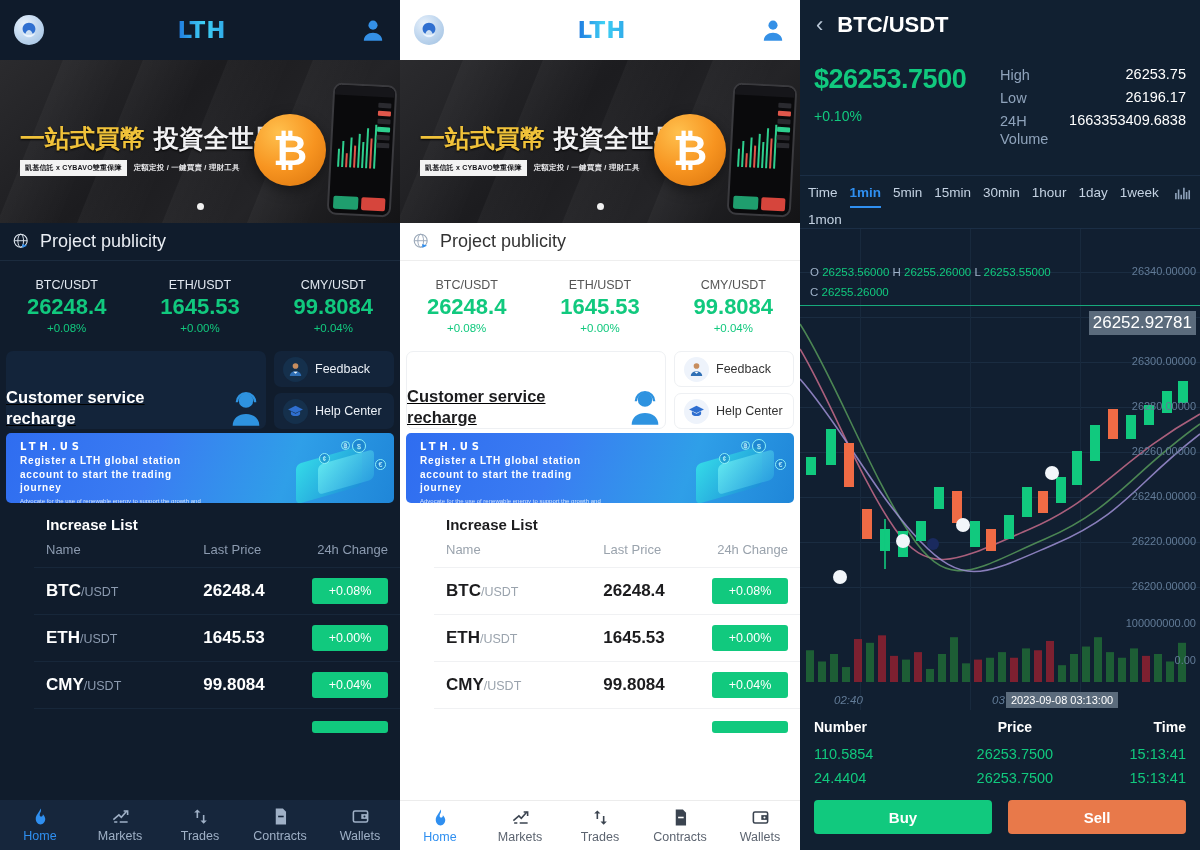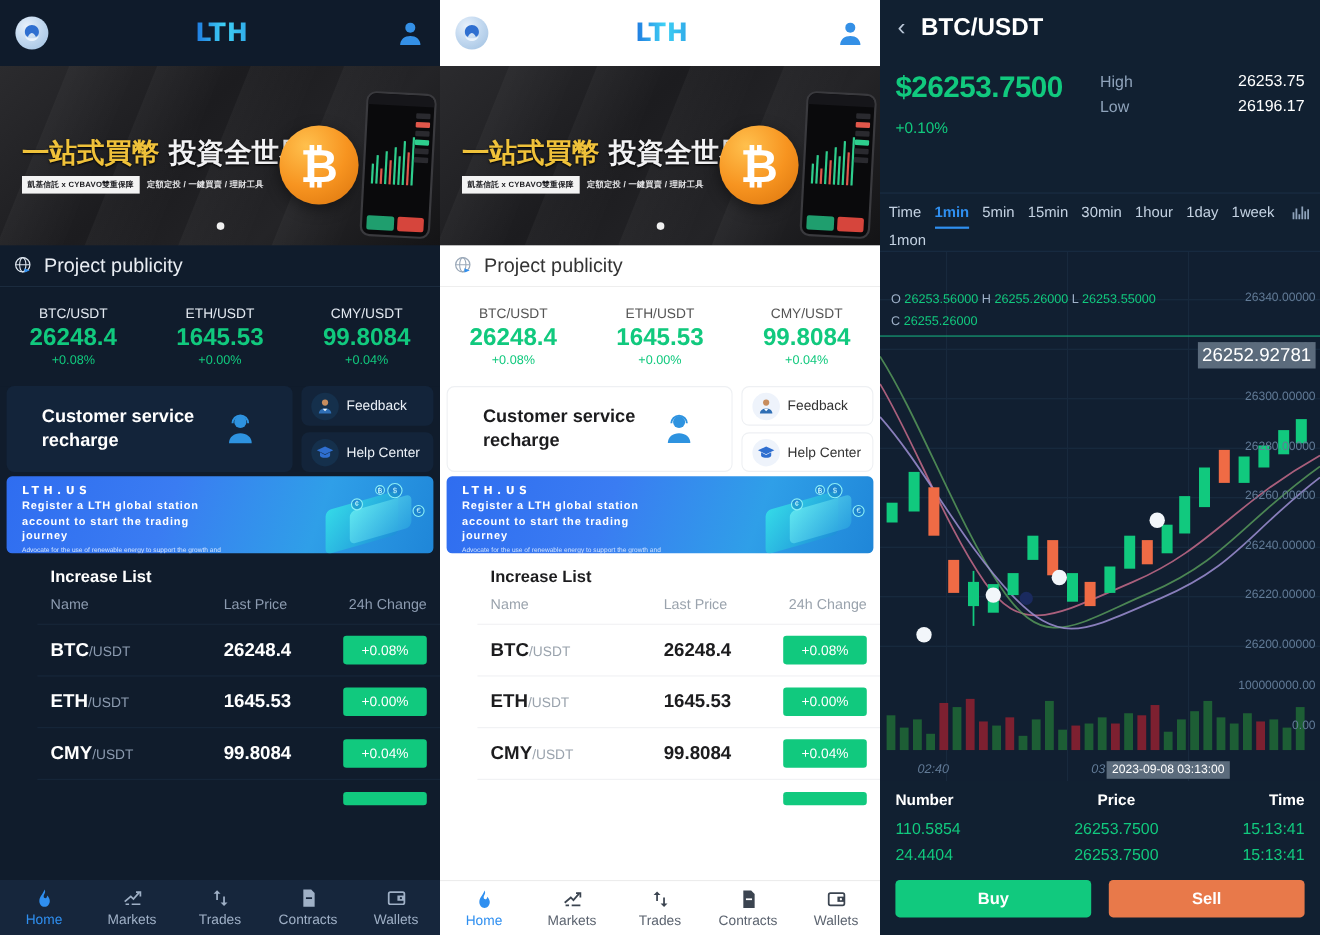--- a/index.html
+++ b/index.html
@@ -69,21 +69,21 @@
   .light .tickers { background:#ffffff; }
   .tk { flex:1; text-align:center; }
   .tk-pair { font-size:12.5px; margin-bottom:3px; }
   .dark .tk-pair { color:#e3e9f1; }
   .light .tk-pair { color:#555; }
   .tk-price { font-size:22px; font-weight:bold; color:#11c97e; line-height:1.12; }
   .tk-chg { font-size:11.5px; color:#11c97e; margin-top:2px; }
 
   
   .service { flex:0 0 82px; display:flex; gap:8px; padding:0 6px 4px 6px; }
-  .svc-main { flex:1; border-radius:7px; display:flex; align-items:center; justify-content:space-between; padding:0 32px; }
+  .svc-main { flex:1; border-radius:7px; display:flex; align-items:flex-end; justify-content:space-between; padding:0 0;text-decoration:underline; }
   .dark .svc-main { background:#13243a; }
   .light .svc-main { background:#ffffff; border:1px solid #eef0f3; }
   .svc-title { font-size:16.5px; font-weight:bold; line-height:1.28; max-width:180px; }
   .dark .svc-title { color:#ffffff; }
   .light .svc-title { color:#1c1c1e; }
   .svc-side { width:120px; display:flex; flex-direction:column; gap:6px; }
   .svc-card { flex:1; border-radius:7px; display:flex; align-items:center; gap:7px; padding:0 9px; font-size:12.5px; }
   .dark .svc-card { background:#13243a; color:#ecf1f7; }
   .light .svc-card { background:#ffffff; border:1px solid #eef0f3; color:#333; }
   .ic-round { width:25px; height:25px; border-radius:50%; display:flex; align-items:center; justify-content:center; flex:0 0 25px; }
@@ -616,20 +616,24 @@
         <div class="tr-chg">+0.10%</div>
       </div>
       <div class="tr-right">
         <div class="tr-kv">
             <span class="tr-k">High</span>
             <span class="tr-v">26253.75</span>
           </div>
         <div class="tr-kv">
             <span class="tr-k">Low</span>
             <span class="tr-v">26196.17</span>
+          </div>
+        <div class="tr-kv">
+            <span class="tr-k">24H Volume</span>
+            <span class="tr-v">1663353409.6838</span>
           </div>
       </div>
     </div>
 
     <div class="tf-bar">
       <span class="tf">Time</span>
       <span class="tf active">1min</span>
       <span class="tf">5min</span>
       <span class="tf">15min</span>
       <span class="tf">30min</span>

